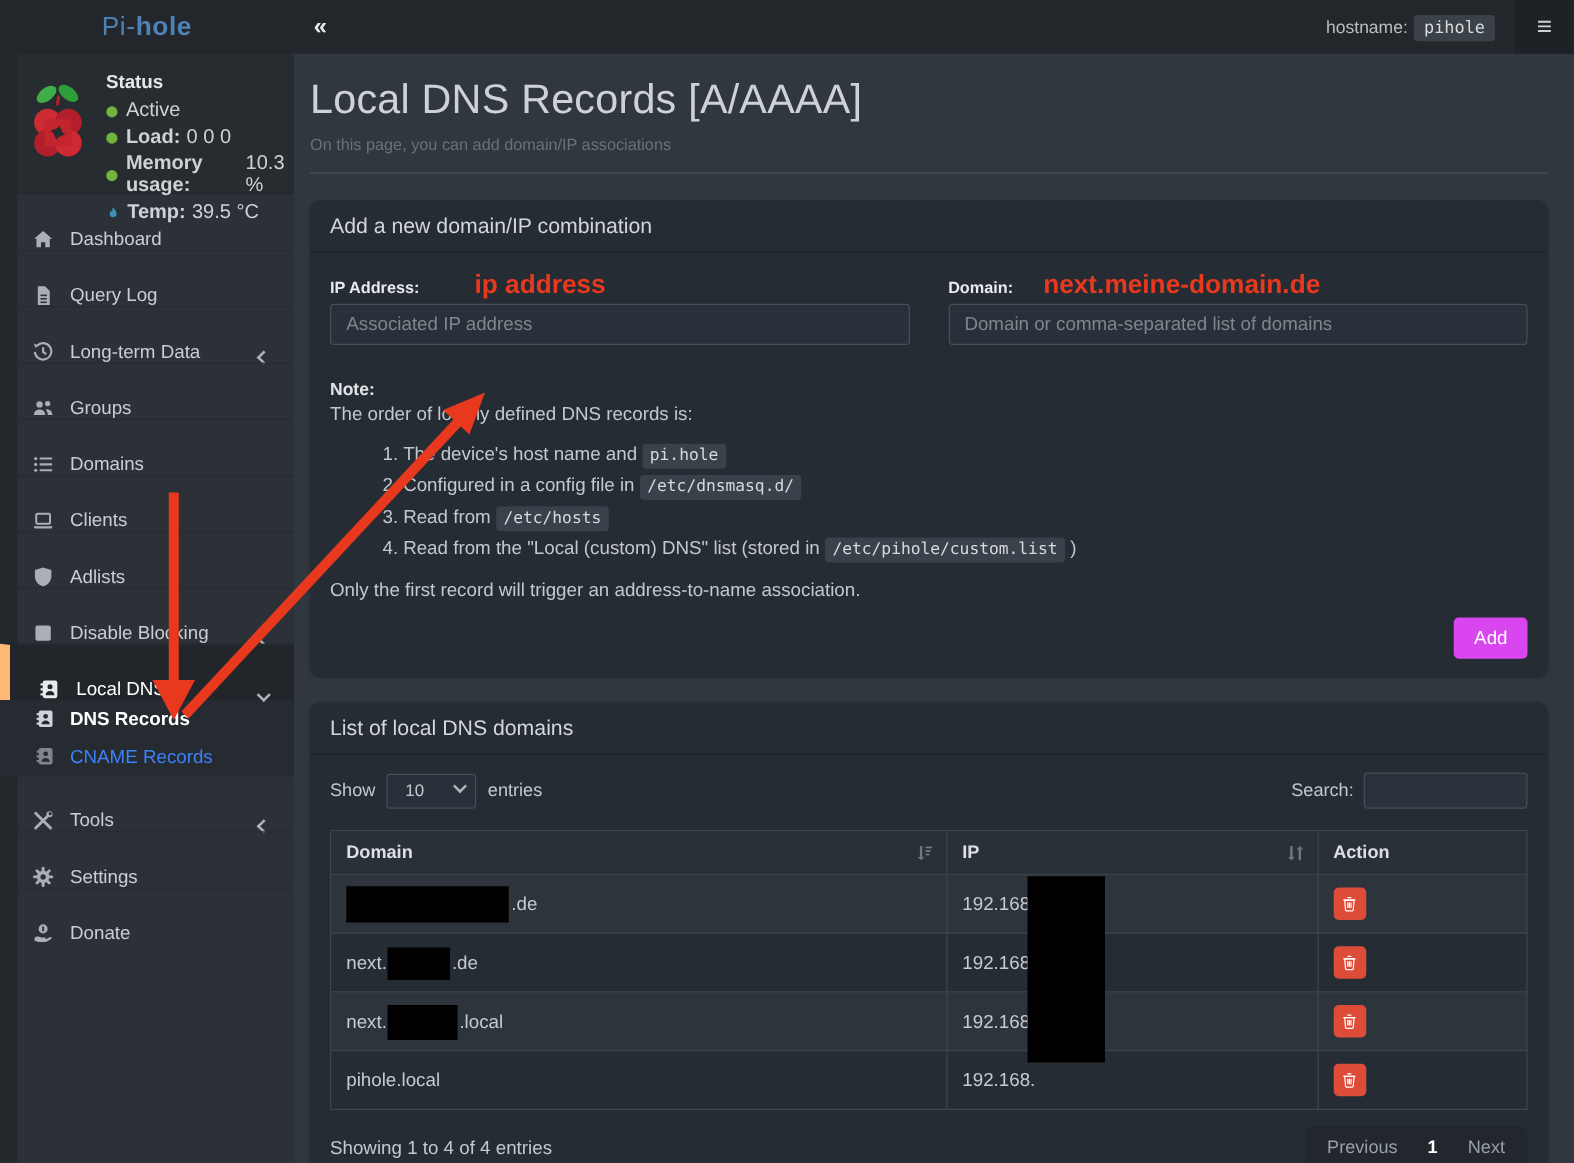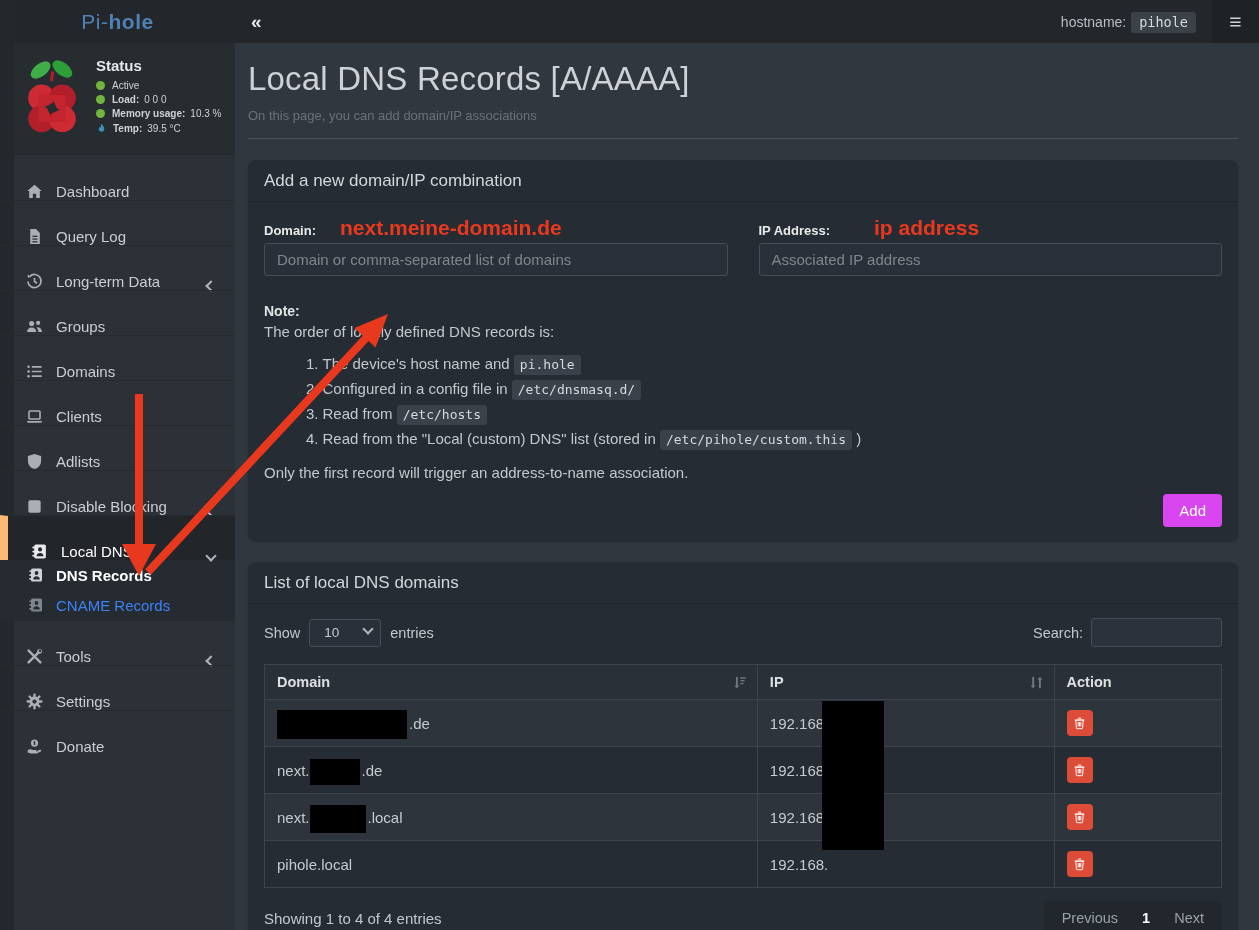--- a/index.html
+++ b/index.html
@@ -14,21 +14,21 @@
   .sidebar { width:235px; min-width:235px; background:#2c3138; position:relative; z-index:2; }
   .sidebar .gutter { position:absolute; left:0; top:0; width:14px; height:100%; background:#23282d; }
   .brand { height:43px; background:#23272c; display:flex; align-items:center; justify-content:center;
            font-size:21px; letter-spacing:.5px; }
   .brand .pre { color:#4e82b4; font-weight:400; }
   .brand .bold { color:#4e82b4; font-weight:700; }
   .status-panel { height:112px; background:#272c31; display:flex; padding:10px 0 0 24px; border-bottom:1px solid #23282d; }
   .logo-svg { width:56px; height:84px; margin-top:2px; }
   .status-info { margin-left:16px; padding-top:4px; }
   .status-title { color:#e6e8ea; font-weight:700; font-size:15px; margin-bottom:6px; }
-  .status-row { display:flex; align-items:center; font-size:10px; color:#ced2d6; margin-bottom:3px; }
+  .status-row { display:flex; align-items:center; font-size:16px; color:#ced2d6; margin-bottom:3px; }
   .status-row .dot { width:9px; height:9px; border-radius:50%; background:#72b43e; margin-right:7px; flex:none; }
   .status-row .flame { width:11px; height:13px; margin-right:6px; flex:none; }
   .status-row b { font-weight:700; margin-right:5px; }
   .menu { position:relative; }
   .mi { height:45px; display:flex; align-items:flex-end; padding-left:26px; padding-right:20px;
         border-top:1px solid #262b30; cursor:pointer; color:#c9ced2; font-size:15px; position:relative; }
   .mi:first-child { border-top:none; }
   .mi .ico { width:17px; height:17px; margin-right:13px; color:#a9afb5; flex:none; display:flex; align-items:center; }
   .mi .lbl { flex:1; }
   .mi.active { background:#22262b; border-left:8px solid #fdba74; padding-left:23px; color:#fff; }
@@ -370,49 +370,49 @@
       <div class="page-subtitle">On this page, you can add domain/IP associations</div>
       <hr class="title-hr">
 
       <section class="card">
         <div class="card-header">Add a new domain/IP combination</div>
         <div class="card-body">
 
           <div class="form-row">
             <div class="form-col">
               <div class="label-line">
+                <span class="field-label">IP Address:</span>
+                <span class="annotation ann-ip">ip address</span>
+              </div>
+              <input class="text-input" type="text" placeholder="Associated IP address" style="">
+            </div>
+            <div class="form-col">
+              <div class="label-line">
                 <span class="field-label">Domain:</span>
                 <span class="annotation ann-domain">next.meine-domain.de</span>
               </div>
               <input class="text-input" type="text" placeholder="Domain or comma-separated list of domains" style="">
-            </div>
-            <div class="form-col">
-              <div class="label-line">
-                <span class="field-label">IP Address:</span>
-                <span class="annotation ann-ip">ip address</span>
-              </div>
-              <input class="text-input" type="text" placeholder="Associated IP address" style="">
             </div>
           </div>
 
           <div class="note-block">
             <div class="note-title">Note:</div>
             <div>The order of locally defined DNS records is:</div>
             <ul class="note-list">
               <li>
                 <span class="num">1.</span><span>The device's host name and </span><code class="chip">pi.hole</code><span></span>
               </li>
               <li>
                 <span class="num">2.</span><span>Configured in a config file in </span><code class="chip">/etc/dnsmasq.d/</code><span></span>
               </li>
               <li>
                 <span class="num">3.</span><span>Read from </span><code class="chip">/etc/hosts</code><span></span>
               </li>
               <li>
-                <span class="num">4.</span><span>Read from the "Local (custom) DNS" list (stored in </span><code class="chip">/etc/pihole/custom.this</code><span> )</span>
+                <span class="num">4.</span><span>Read from the "Local (custom) DNS" list (stored in </span><code class="chip">/etc/pihole/custom.list</code><span> )</span>
               </li>
             </ul>
             <div class="note-footer">Only the first record will trigger an address-to-name association.</div>
           </div>
 
           <div class="add-row">
             <button class="btn-add">Add</button>
           </div>
         </div>
       </section>

